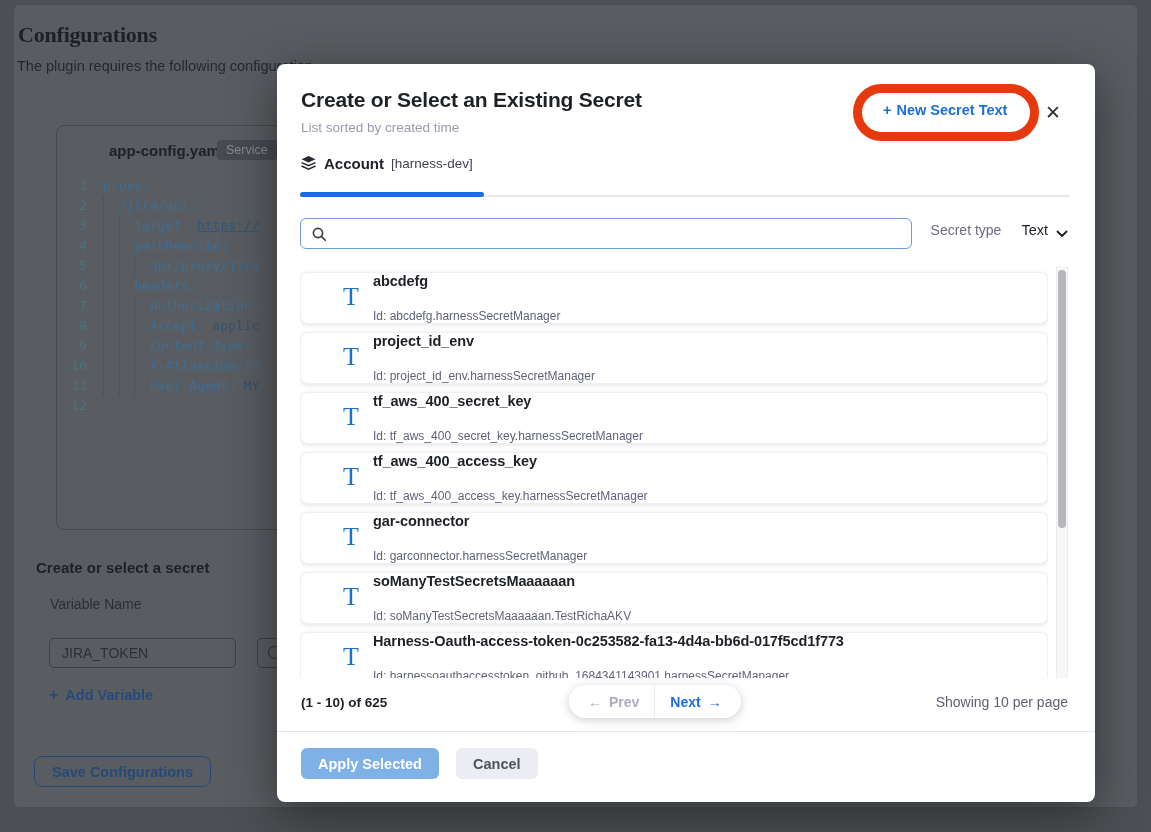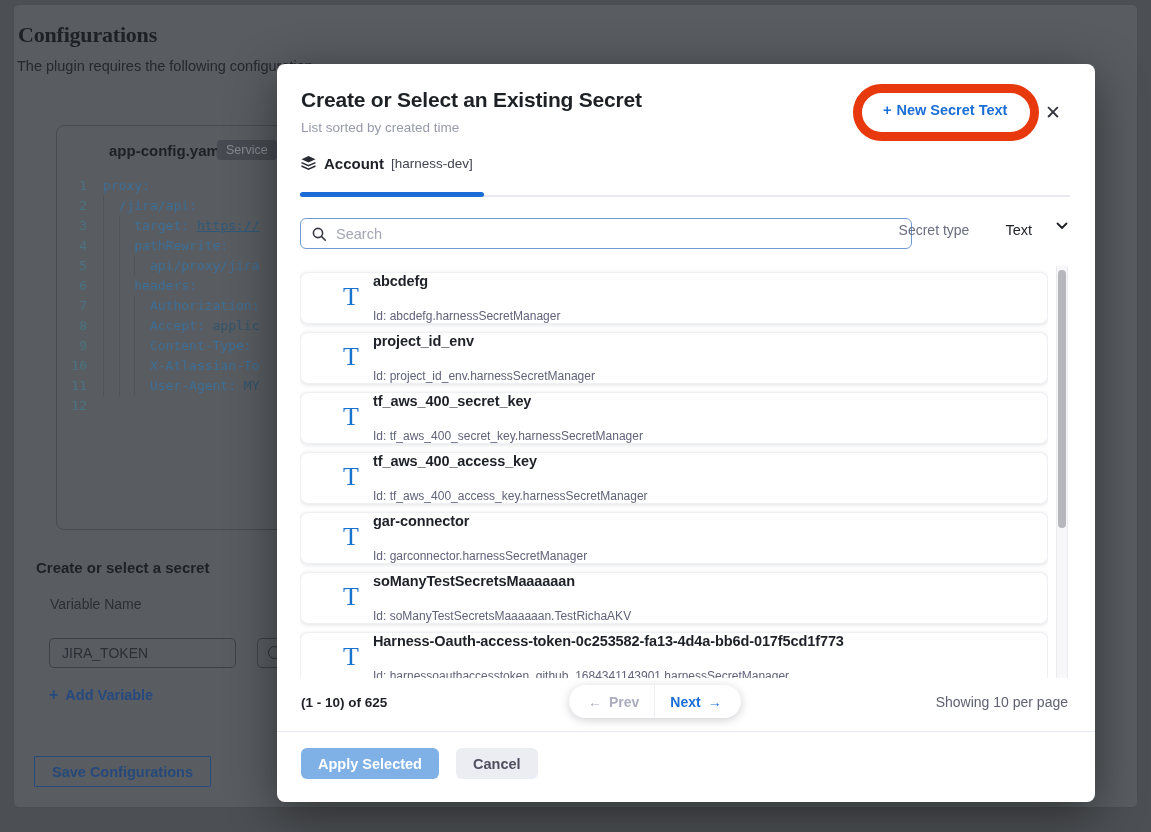--- a/index.html
+++ b/index.html
@@ -31,21 +31,21 @@
   .var-input { position:absolute; left:49px; top:638px; width:187px; height:30px; background:transparent;
     border:1px solid #3d4045; border-radius:5px; font-size:14px; color:#2b2f36; padding:0 12px;
     font-family:"Liberation Sans", sans-serif; outline:none; }
   .mini-box { position:absolute; left:257px; top:638px; width:130px; height:30px;
     border:1px solid #3d4045; border-radius:5px; }
   .mini-circle { position:absolute; left:10px; top:7px; width:13px; height:13px;
     border:1.5px solid #2b2f36; border-radius:50%; }
   .add-variable { position:absolute; left:49px; top:686px; font-size:14.5px; font-weight:600; color:#26497e; cursor:pointer; }
   .add-variable .plus { margin-right:7px; font-size:16px; }
   .save-btn { position:absolute; left:34px; top:756px; height:31px; padding:0 17px;
-    border:1.5px solid #27497a; border-radius:1px; background:transparent;
+    border:1.5px solid #27497a; border-radius:8px; background:transparent;
     font-size:14.5px; font-weight:700; color:#27497a; font-family:"Liberation Sans", sans-serif; cursor:pointer; }
 
   
   .modal { position:absolute; left:277px; top:64px; width:818px; height:738px;
     background:#ffffff; border-radius:8px; box-shadow:0 12px 50px rgba(0,0,0,0.45); }
   .modal-title { position:absolute; left:24px; top:24px; font-size:21px; font-weight:700; color:#1d2125; letter-spacing:-0.2px; }
   .modal-subtitle { position:absolute; left:24px; top:56px; font-size:13.5px; color:#989aab; }
   .new-secret-btn { position:absolute; left:606px; top:38px; font-size:14.5px; font-weight:700;
     color:#1b6ed6; background:none; border:none; cursor:pointer; font-family:"Liberation Sans", sans-serif; }
   .new-secret-btn .plus { margin-right:5px; }
@@ -58,21 +58,21 @@
   .tab-label { font-size:15px; font-weight:700; color:#1e2127; }
   .tab-scope { font-size:13.5px; color:#41434e; }
   .tab-baseline { position:absolute; left:23px; top:131px; right:25px; height:2px; background:#e8e8ee; }
   .tab-underline { position:absolute; left:23px; top:128px; width:184px; height:5px; background:#1b6ed6; border-radius:3px; }
 
   .search-wrap { position:absolute; left:23px; top:154px; width:612px; height:31px;
     border:1.5px solid #6e9bd4; border-radius:6px; display:flex; align-items:center; padding:0 10px; background:#fff; }
   .search-input { border:none; outline:none; flex:1; font-size:14.5px; color:#3a3b45; margin-left:9px;
     font-family:"Liberation Sans", sans-serif; background:transparent; }
   .search-input::placeholder { color:#a4a5b5; }
-  .secret-type-row { position:absolute; right:27px; top:158px; display:flex; align-items:flex-start; gap:24px; cursor:pointer; }
+  .secret-type-row { position:absolute; right:27px; top:158px; display:flex; align-items:flex-end; gap:8px; cursor:pointer; }
   .secret-type-label { font-size:14px; color:#6b6d80; }
   .secret-type-value { font-size:14.5px; font-weight:500; color:#1d2025;margin-left:12px; }
 
   .secret-list { position:absolute; left:23px; top:204px; width:748px; height:410px; overflow:hidden; }
   .secret-card { position:relative; margin-top:8px; height:52px; background:#fff; border:1px solid #eef0f4;
     border-radius:8px; box-shadow:0 1px 4px rgba(90,92,106,0.18); display:flex; align-items:center; cursor:pointer; }
   .secret-card:first-child { margin-top:4px; }
   .t-icon { position:absolute; left:38px; top:50%; transform:translateY(-52%); width:24px; text-align:center;
     font-family:"Liberation Serif", serif; font-size:26px; font-weight:500; color:#1b72cc; line-height:1; }
   .secret-texts { margin-left:72px; }
@@ -157,21 +157,20 @@
     <div class="tab-baseline"></div>
     <div class="tab-underline"></div>
 
     <div class="search-wrap">
       <span style="display:inline-flex;">
         <svg width="16" height="16" viewBox="0 0 16 16" fill="none">
           <circle cx="7" cy="7" r="4.6" stroke="#3a3b45" stroke-width="1.6"></circle>
           <line x1="10.6" y1="10.6" x2="14.3" y2="14.3" stroke="#3a3b45" stroke-width="1.6" stroke-linecap="round"></line>
         </svg>
       </span>
-      <input class="search-input" placeholder="Search" style="">
     </div>
 
     <div class="secret-type-row">
       <span class="secret-type-label">Secret type</span>
       <span class="secret-type-value">Text</span>
       <span style="display:inline-flex;">
         <svg width="12" height="8" viewBox="0 0 12 8" fill="none">
           <path d="M1.5 1.5 L6 6 L10.5 1.5" stroke="#1d2025" stroke-width="1.8" stroke-linecap="round" stroke-linejoin="round"></path>
         </svg>
       </span>

